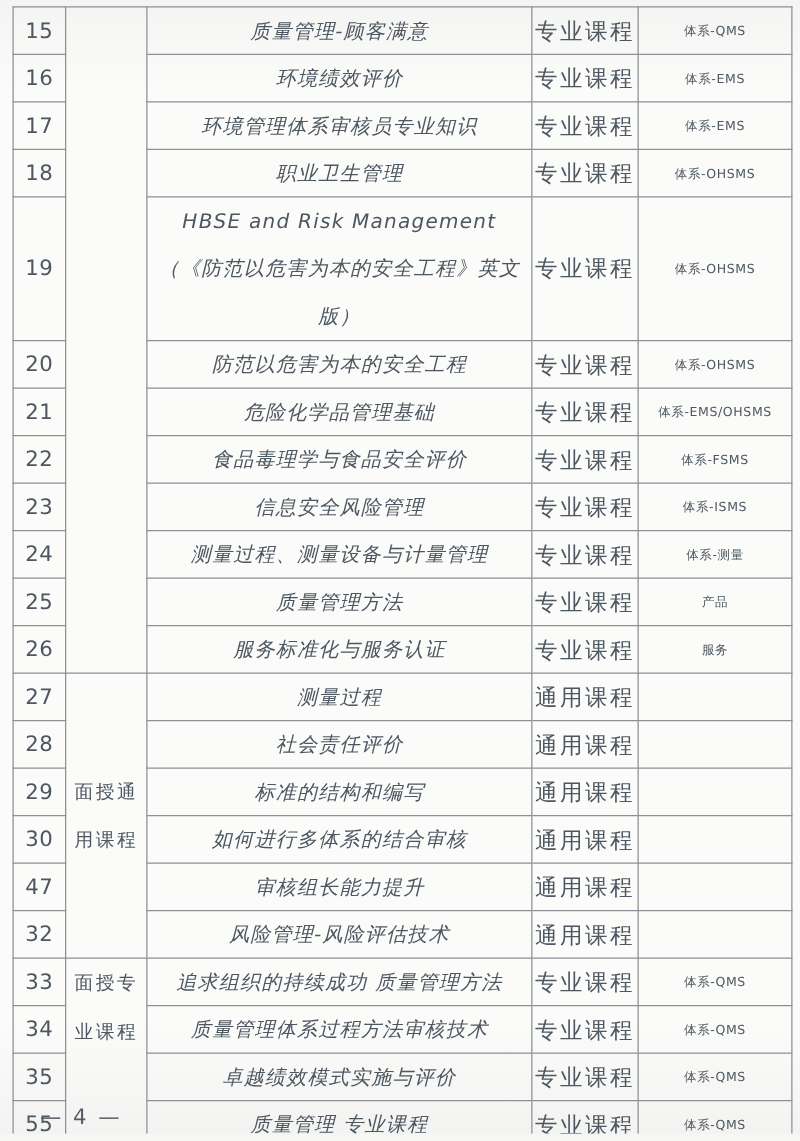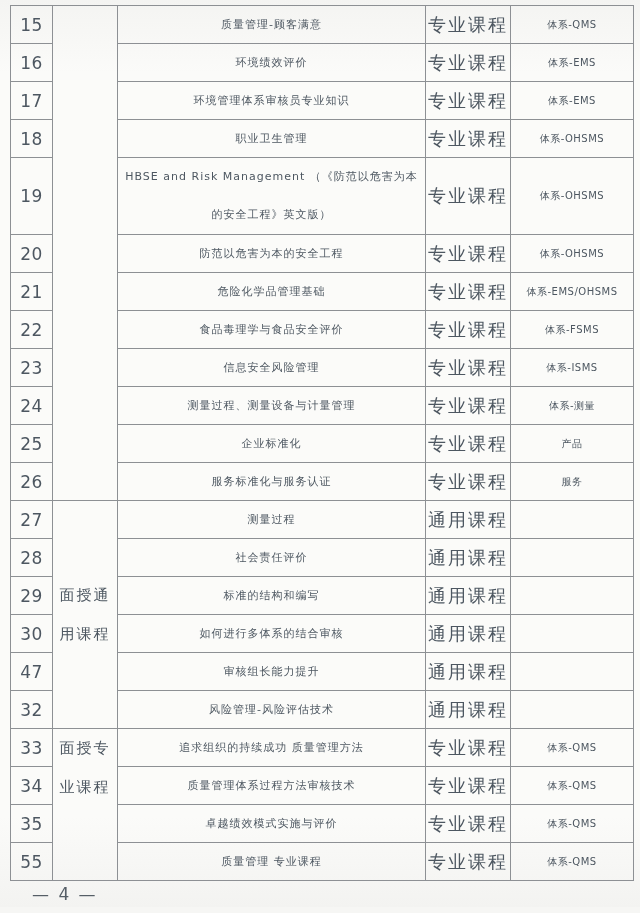--- a/index.html
+++ b/index.html
@@ -33,23 +33,24 @@
     color: #4d5761;
   }
   .course-table tr { height: 38px; }
   .course-table tr.tall { height: 77px; }
   .c-no {
     font-size: 17px;
     letter-spacing: 0.5px;
     color: #4b555f;
   }
   .c-course {
-    font-size: 11px;
+    font-size: 16px;
     letter-spacing: 1px;
     line-height: 22px;
+    font-style: italic;
   }
   tr.tall .c-course {
     line-height: 38px;
     padding: 0 6px;
   }
   .c-type {
     font-size: 18px;
     letter-spacing: 2px;
   }
   .c-system {
@@ -149,21 +150,21 @@
       <td class="c-system">体系-ISMS</td>
     </tr>
         <tr>
       <td class="c-no">24</td>
       <td class="c-course">测量过程、测量设备与计量管理</td>
       <td class="c-type">专业课程</td>
       <td class="c-system">体系-测量</td>
     </tr>
         <tr>
       <td class="c-no">25</td>
-      <td class="c-course">企业标准化</td>
+      <td class="c-course">质量管理方法</td>
       <td class="c-type">专业课程</td>
       <td class="c-system">产品</td>
     </tr>
         <tr>
       <td class="c-no">26</td>
       <td class="c-course">服务标准化与服务认证</td>
       <td class="c-type">专业课程</td>
       <td class="c-system">服务</td>
     </tr>
         <tr>

